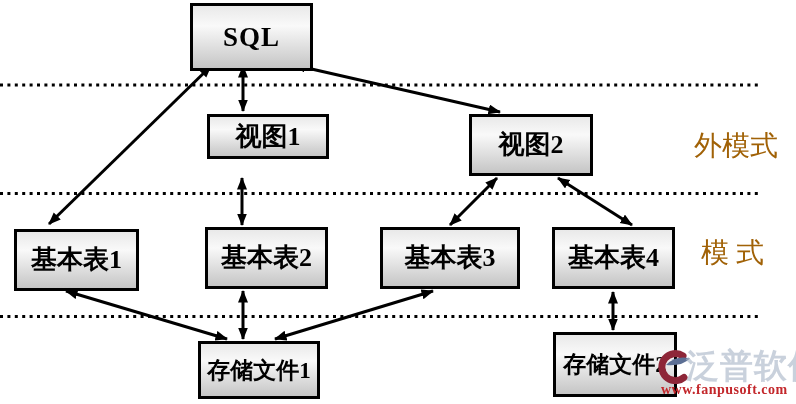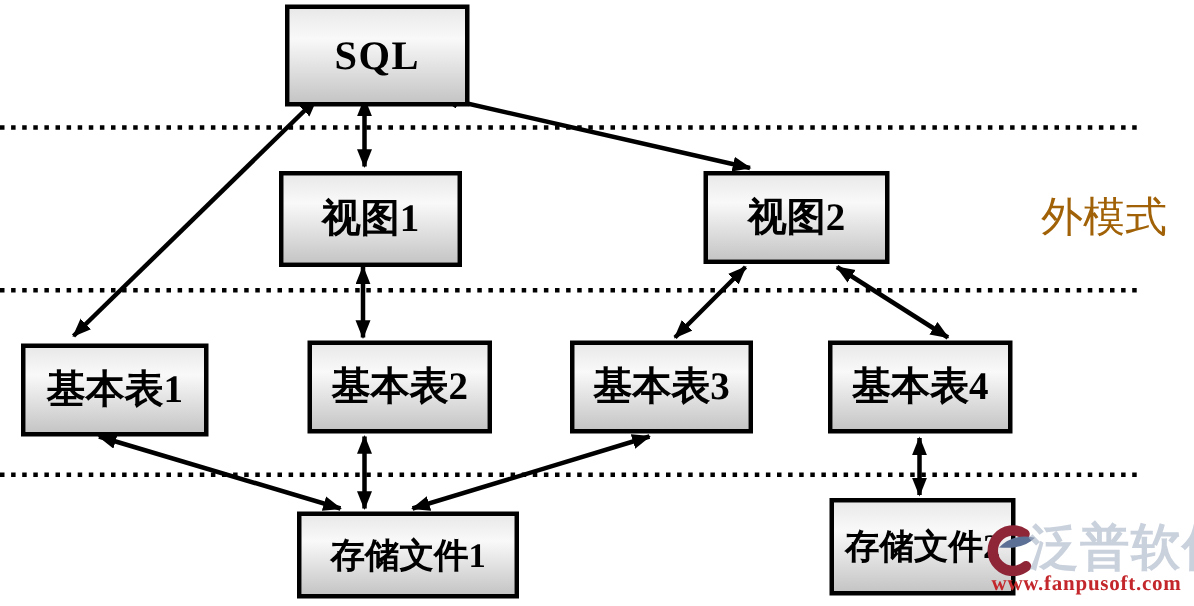--- a/index.html
+++ b/index.html
@@ -57,53 +57,54 @@
     <line x1="66" y1="291" x2="227" y2="339" stroke="#000" stroke-width="3" marker-start="url(#arr)" marker-end="url(#arr)"></line>
     <line x1="243" y1="291" x2="243" y2="339" stroke="#000" stroke-width="3" marker-start="url(#arr)" marker-end="url(#arr)"></line>
     <line x1="433" y1="291" x2="275" y2="339" stroke="#000" stroke-width="3" marker-start="url(#arr)" marker-end="url(#arr)"></line>
     <line x1="613" y1="292" x2="613" y2="330" stroke="#000" stroke-width="3" marker-start="url(#arr)" marker-end="url(#arr)"></line>
   </svg>
 
   <div class="box latin" style="left:190px;top:3px;width:123px;height:68px">
     <span>SQL</span>
   </div>
 
-  <div class="box" style="left:186px;top:114px;width:122px;height:64px">
+  <div class="box" style="left:207px;top:114px;width:122px;height:45px">
     <span>视图1</span>
   </div>
 
   <div class="box" style="left:469px;top:114px;width:124px;height:62px">
     <span>视图2</span>
   </div>
 
   <div class="box" style="left:14px;top:229px;width:125px;height:62px">
     <span>基本表1</span>
   </div>
 
   <div class="box" style="left:205px;top:227px;width:123px;height:62px">
     <span>基本表2</span>
   </div>
 
-  <div class="box" style="left:380px;top:227px;width:122px;height:62px">
+  <div class="box" style="left:380px;top:227px;width:140px;height:62px">
     <span>基本表3</span>
   </div>
 
   <div class="box" style="left:552px;top:227px;width:123px;height:62px">
     <span>基本表4</span>
   </div>
 
-  <div class="box small" style="left:198px;top:341px;width:148px;height:58px">
+  <div class="box small" style="left:198px;top:341px;width:122px;height:58px">
     <span>存储文件1</span>
   </div>
 
   <div class="box small" style="left:553px;top:332px;width:124px;height:65px">
     <span>存储文件2</span>
   </div>
 
   <div class="layer-label" style="left:694px;top:132px">外模式</div>
+  <div class="layer-label" style="left:701px;top:239px">模 式</div>
 
   <svg class="wm-logo" style="left:651px;top:350px" width="42" height="34" viewBox="0 0 42 34">
     <path d="M32,6 A13.5,13.5 0 1 0 33,27.5" fill="none" stroke="#8e2638" stroke-width="7" stroke-linecap="round"></path>
     <path d="M15,15 Q25,5 39,8.5 Q31,16.5 15,15 Z" fill="#5c6f94"></path>
   </svg>
   <span class="wm-brand" style="left:686px;top:350px">泛普软件</span>
   <span class="wm-url" style="left:661px;top:382px">www.fanpusoft.com</span>
 
 </div>
 

